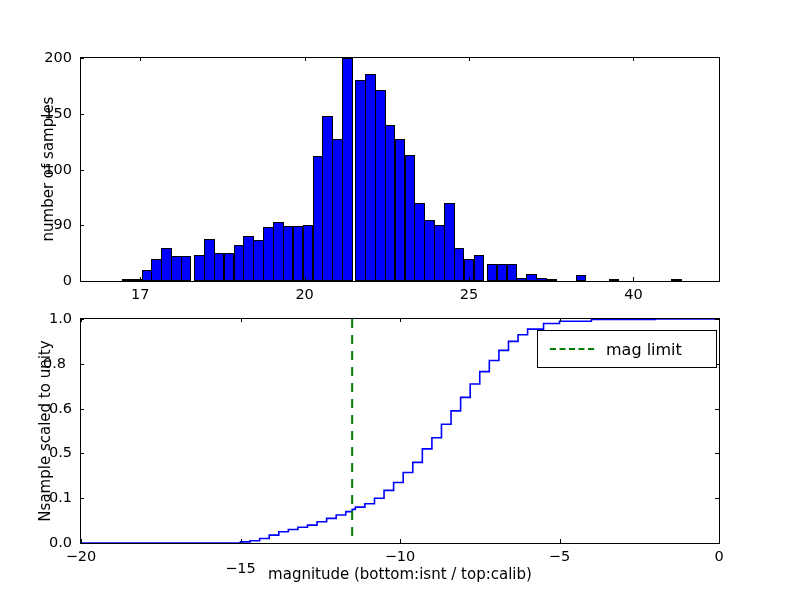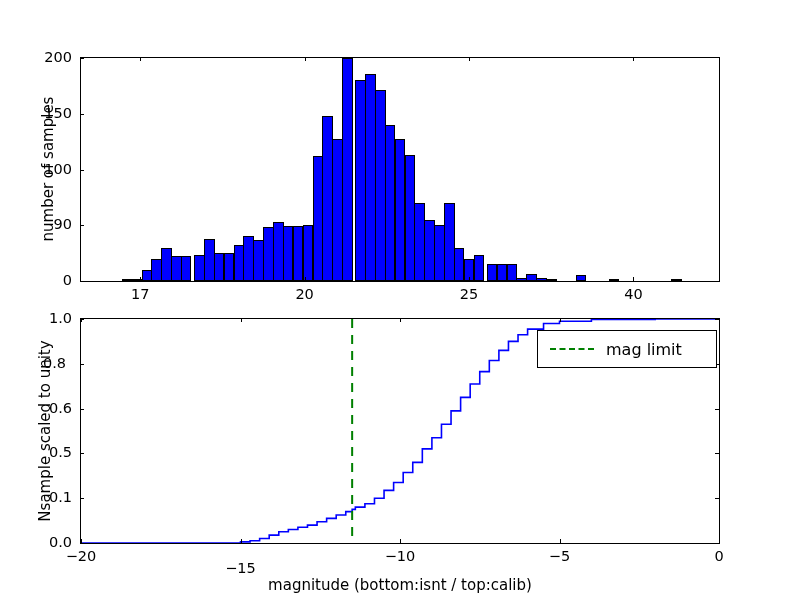--- a/index.html
+++ b/index.html
@@ -69,21 +69,20 @@
     width: 230px;
   }
   .xlabel {
     position: absolute;
     left: 80px;
     top: 565px;
     width: 640px;
     text-align: center;
     font-size: 15px;
     white-space: nowrap;
-    margin-top: 11px;
   }
   .tick-label {
     position: absolute;
     font-size: 14.5px;
     white-space: nowrap;
   }
   .ytick-label { text-align: right; }
   .xtick-label { text-align: center; }
   .tickmark {
     position: absolute;

